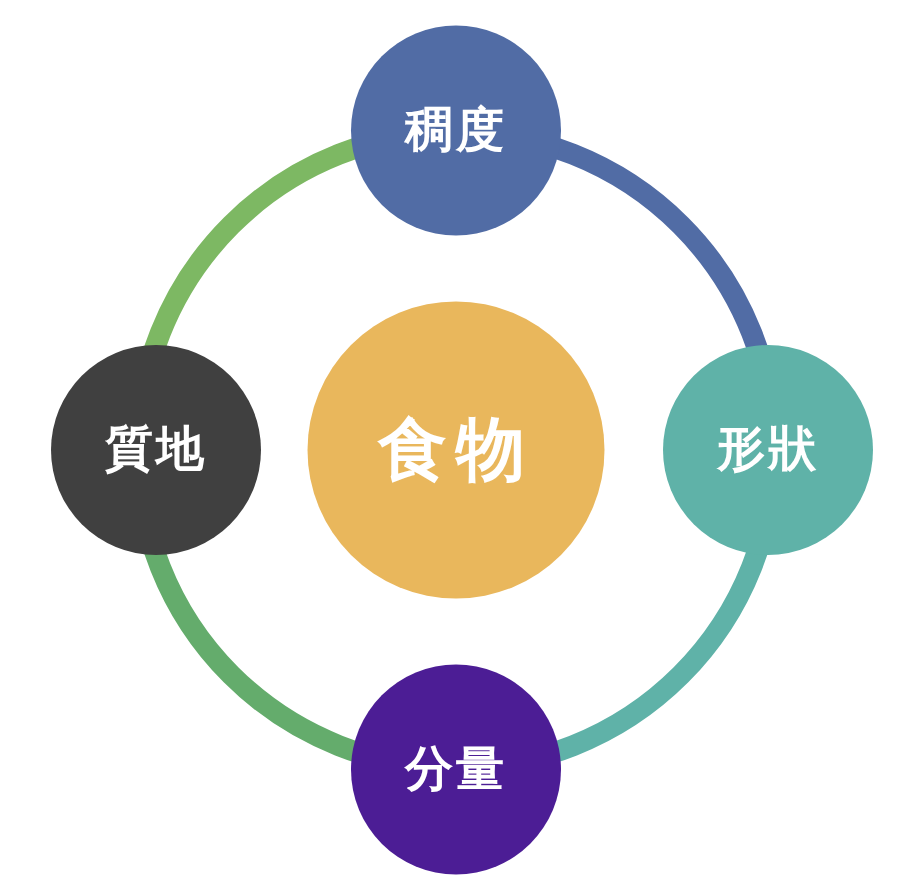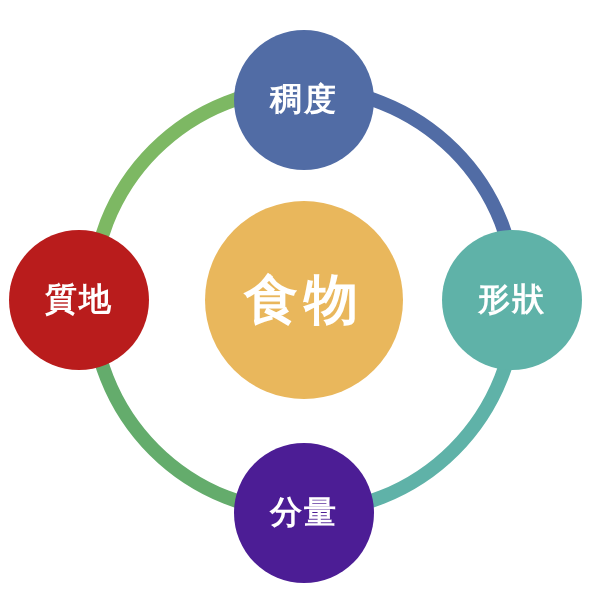--- a/index.html
+++ b/index.html
@@ -6,47 +6,47 @@
   body { width: 600px; height: 593px; position: relative; overflow: hidden;
          font-family: "DejaVu Sans", "Liberation Sans", sans-serif; }
   svg.ring { position: absolute; left: 0; top: 0; }
   .node {
     position: absolute; border-radius: 50%;
     display: flex; align-items: center; justify-content: center;
     color: #ffffff; font-weight: bold; letter-spacing: 2px;
   }
   .node span { display: block; }
   .outer { width: 140px; height: 140px; font-size: 32px; }
-  .center { width: 198px; height: 198px; font-size: 54px; letter-spacing: 6px; }
+  .center { width: 198px; height: 198px; font-size: 46px; letter-spacing: 6px; }
 </style>
 </head>
 <body>
 
 <svg class="ring" width="600" height="593" viewBox="0 0 600 593">
 
   <path d="M 304 88 A 212 212 0 0 1 516 300" fill="none" stroke="#516ca5" stroke-width="14"></path>
 
   <path d="M 516 300 A 212 212 0 0 1 304 512" fill="none" stroke="#5fb2a8" stroke-width="14"></path>
 
   <path d="M 304 512 A 212 212 0 0 1 92 300" fill="none" stroke="#64ac6c" stroke-width="14"></path>
 
   <path d="M 92 300 A 212 212 0 0 1 304 88" fill="none" stroke="#7db863" stroke-width="14"></path>
 </svg>
 
 <div class="node center" style="left:205px; top:201px; background:#e9b75c;">
   <span>食物</span>
 </div>
 
-<div class="node outer" style="left:234px; top:30px; background:#516ca5;">
+<div class="node outer" style="left:234px; top:17px; background:#516ca5;">
   <span>稠度</span>
 </div>
 
 <div class="node outer" style="left:442px; top:230px; background:#5fb2a8;">
   <span>形狀</span>
 </div>
 
 <div class="node outer" style="left:234px; top:443px; background:#4c1d95;">
   <span>分量</span>
 </div>
 
-<div class="node outer" style="left:9px; top:230px; background:#b91c1c;text-align:right;">
+<div class="node outer" style="left:34px; top:230px; background:#404040;text-align:right;">
   <span>質地</span>
 </div>
 
 </body></html>

